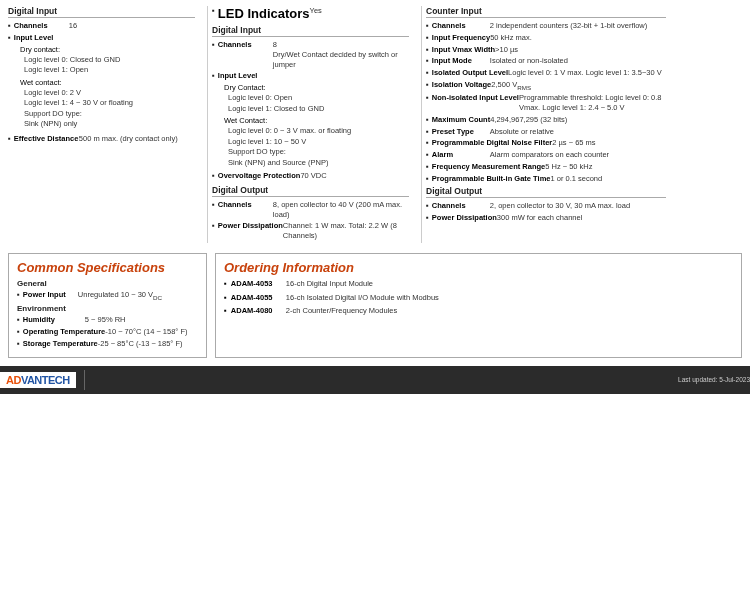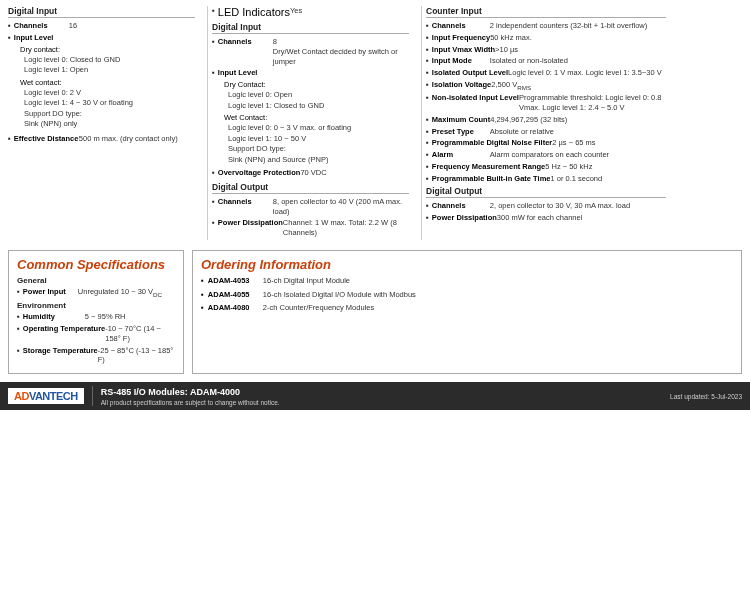--- a/index.html
+++ b/index.html
@@ -66,21 +66,21 @@
     
     .bottom-row {
       display: flex;
       padding: 4px 8px;
       gap: 8px;
       margin-top: 2px;
     }
     .common-specs-box {
       border: 1.5px solid #aaa;
       padding: 6px 8px;
-      width: 176px;
+      width: 199px;
       flex-shrink: 0;
     }
     .ordering-box {
       border: 1.5px solid #aaa;
       padding: 6px 8px;
       flex: 1;
     }
     .box-title {
       font-size: 13px;
       font-weight: bold;
@@ -115,21 +115,21 @@
       color: #333;
       line-height: 1.3;
     }
 
     
     .footer {
       background: #1a1a2e;
       background: #2b2b2b;
       display: flex;
       align-items: center;
-      padding: 4px 8px;
+      padding: 4px 0;
       margin-top: 4px;
     }
     .footer-logo-box {
       background: #fff;
       padding: 2px 6px;
       display: flex;
       align-items: center;
     }
     .logo-ad {
       font-weight: bold;
@@ -210,21 +210,21 @@
         <span class="spec-val">500 m max. (dry contact only)</span>
       </li>
     </ul>
   </div>
 
   <div class="col-divider"></div>
 
   <div class="col" style="max-width:205px;">
     <div style="display:flex; align-items:flex-start; margin-bottom:4px;">
       <span class="spec-bullet">▪</span>
-      <span style="font-weight:normal; font-size:11px; min-width:60px;">LED Indicators</span>
+      <span style="font-weight:bold; font-size:13px; min-width:60px;">LED Indicators</span>
       <span style="font-size:7.5px; color:#333;">Yes</span>
     </div>
     <div class="section-title">Digital Input</div>
     <ul class="spec-list">
       <li class="spec-item">
         <span class="spec-bullet">▪</span>
         <span class="spec-key">Channels</span>
         <div style="flex:1;">
           <span class="spec-val">8</span><br>
           <span class="spec-val">Dry/Wet Contact decided by switch or jumper</span>
@@ -409,18 +409,14 @@
     </div>
   </div>
 </div>
 
 <div class="footer">
   <div class="footer-logo-box">
     <span class="logo-ad">AD</span>
       <span class="logo-vantech">VANTECH</span>
   </div>
   <div class="footer-divider"></div>
-  <div>
-    <div class="footer-title">RS-485 I/O Modules: ADAM-4000</div>
-    <div class="footer-sub">All product specifications are subject to change without notice.</div>
-  </div>
   <div class="footer-right">Last updated: 5-Jul-2023</div>
 </div>
 
 </body></html>

